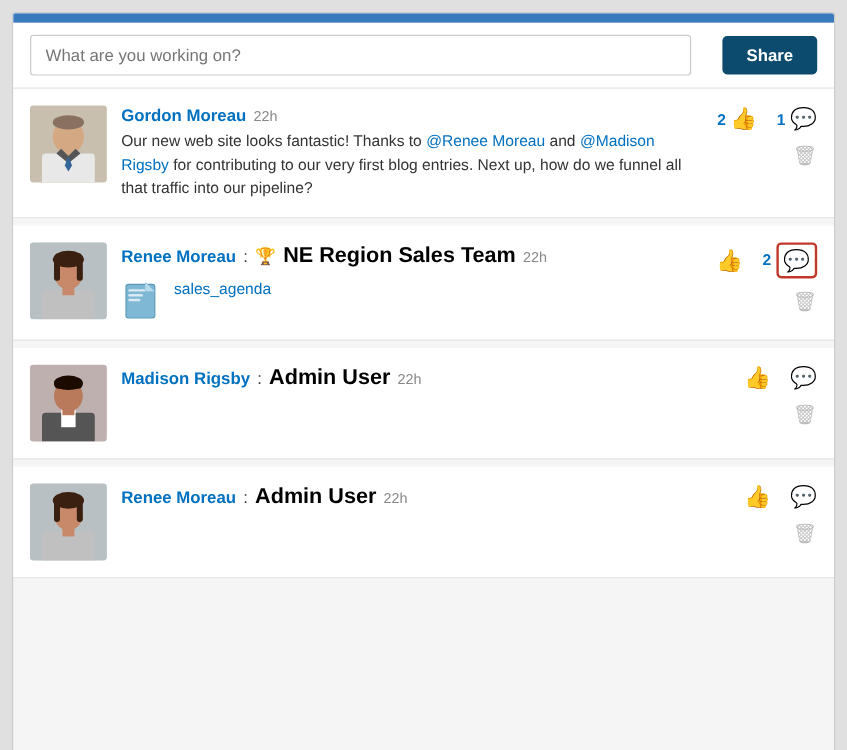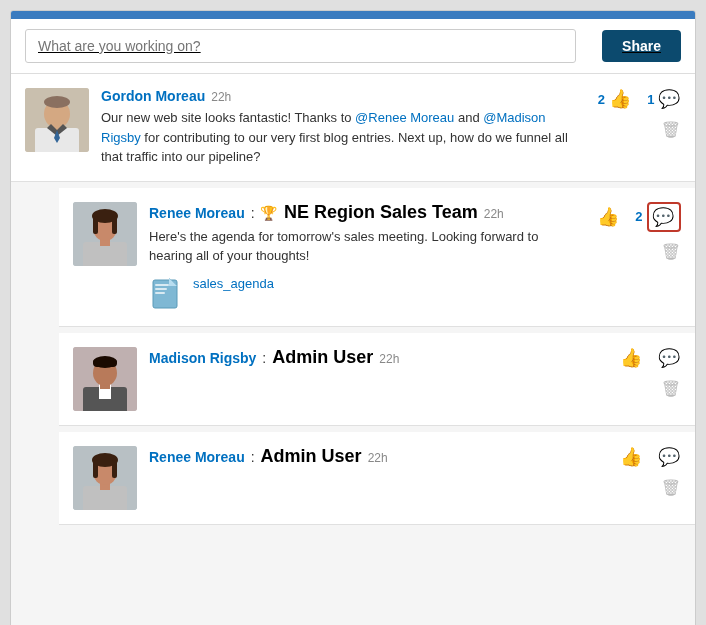--- a/index.html
+++ b/index.html
@@ -26,21 +26,20 @@
       height: 8px;
     }
     
     .search-bar {
       background: #fff;
       padding: 10px 14px;
       display: flex;
       align-items: center;
       gap: 26px;
       border-bottom: 1px solid #ddd;
-      text-decoration: underline;
     }
     .search-input {
       flex: 1;
       border: 1px solid #ccc;
       border-radius: 3px;
       padding: 8px 12px;
       font-size: 14px;
       color: #999;
       outline: none;
     }
@@ -63,21 +62,20 @@
       background: #fff;
       border-bottom: 1px solid #e0e0e0;
       padding: 14px 14px 14px 14px;
       display: flex;
       align-items: flex-start;
       gap: 12px;
       position: relative;
     }
     .post-item + .post-item {
       margin-top: 6px;
-      margin-left: 48px;
     }
     
     .avatar {
       width: 64px;
       height: 64px;
       border-radius: 3px;
       flex-shrink: 0;
       overflow: hidden;
       background: #c8c8c8;
       display: flex;
@@ -274,23 +272,20 @@
           <rect x="39" y="14" width="5" height="18" rx="2" fill="#3a2010"></rect>
         </svg>
       </div>
       <div class="post-content">
         <div class="post-header">
           <span class="post-author">Renee Moreau</span>
           <span class="post-separator">:</span>
           <span style="font-size:14px;">🏆</span>
           <span class="post-group">NE Region Sales Team</span>
           <span class="post-time">22h</span>
-        </div>
-        <div class="post-body">
-          Here's the agenda for tomorrow's sales meeting.  Looking forward to hearing all of your thoughts!
         </div>
         <div class="attachment">
           <div class="attachment-icon">
             <svg width="36" height="36" viewBox="0 0 36 36" xmlns="http://www.w3.org/2000/svg">
               <rect x="4" y="4" width="24" height="28" rx="2" fill="#7fb8d4" stroke="#5a9ab8" stroke-width="1"></rect>
               <rect x="6" y="8" width="14" height="2" rx="1" fill="#fff" opacity="0.7"></rect>
               <rect x="6" y="12" width="12" height="2" rx="1" fill="#fff" opacity="0.7"></rect>
               <rect x="6" y="16" width="10" height="2" rx="1" fill="#fff" opacity="0.7"></rect>
               <polygon points="20,2 28,10 20,10" fill="#5a9ab8"></polygon>
               <polygon points="20,2 20,10 28,10" fill="#b8ddf0"></polygon>

